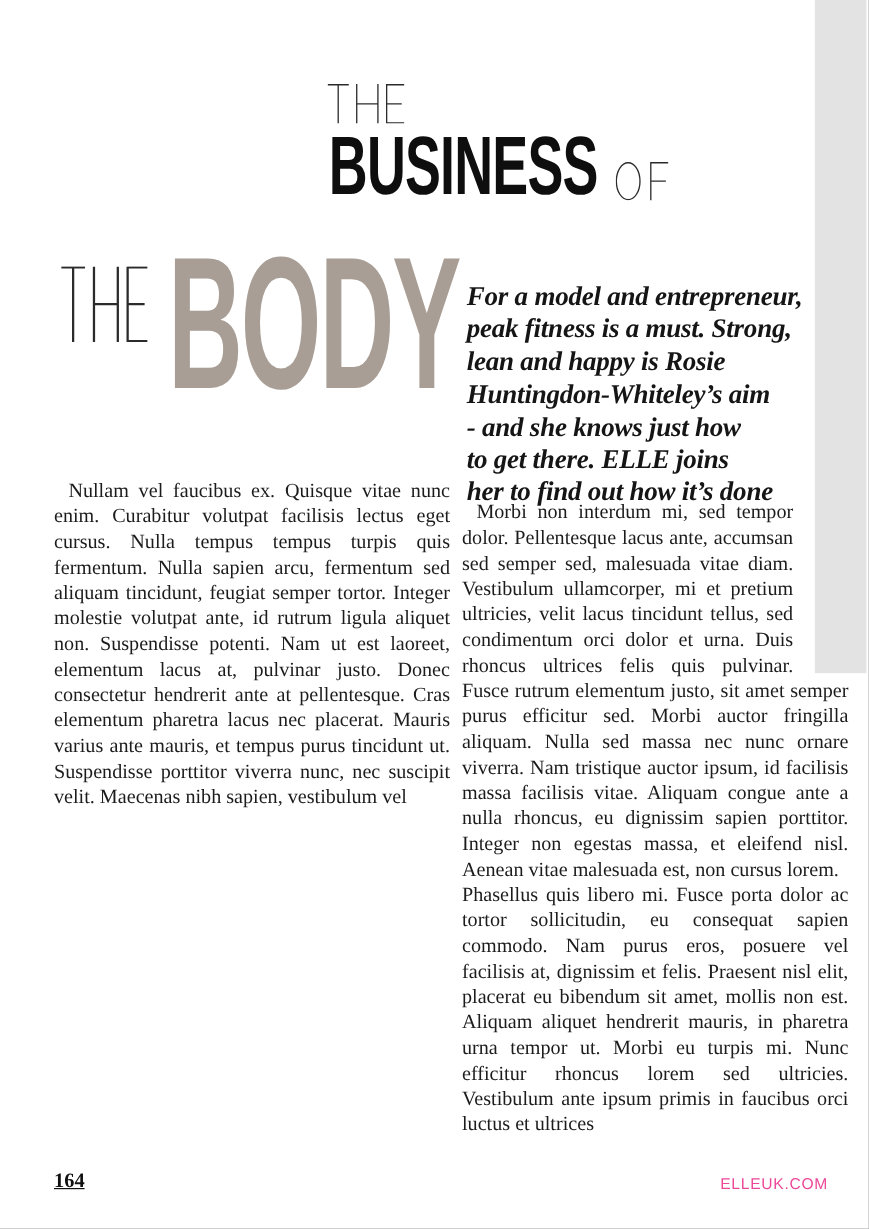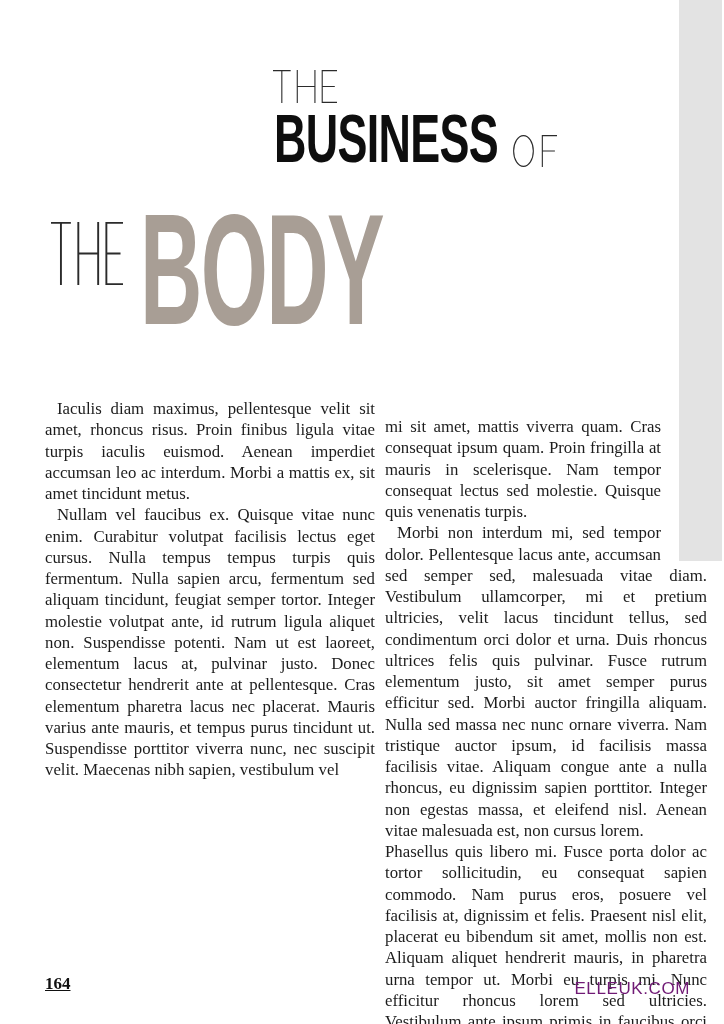--- a/index.html
+++ b/index.html
@@ -46,22 +46,22 @@
   .col p.no-indent{text-indent:0;}
   .lead-in{font-weight:700;}
   .bar-notch{float:right;width:46px;height:145px;}
   
   .folio{
     position:absolute;left:45px;top:974px;
     font-family:"Liberation Serif",serif;font-weight:700;font-size:17px;color:#111;text-decoration:underline;
   }
   .site-url{
     position:absolute;right:34px;top:979px;
-    font-family:"Liberation Sans",sans-serif;font-size:17px;
-    letter-spacing:0.6px;color:#701a75;
+    font-family:"Liberation Sans",sans-serif;font-size:13px;
+    letter-spacing:0.6px;color:#ec4899;
   }
   .skeleton{stroke:#2b2b2b;fill:none;}
 </style>
 </head>
 <body>
 
 <div class="page">
 
   <div class="sidebar-strip" style="background: rgb(227, 227, 227);"></div>
 
@@ -85,32 +85,37 @@
   <svg class="the-big" viewBox="0 0 58 32" preserveAspectRatio="none" aria-label="THE">
     <g class="skeleton" stroke-width="1.9">
       <path d="M8 0.4 V32 M0 0.4 H16" vector-effect="non-scaling-stroke"></path>
       <path d="M22 0 V32 M38 0 V32 M22 16 H38" vector-effect="non-scaling-stroke"></path>
       <path d="M44.6 0 V32 M44.6 0.4 H58 M44.6 16 H56 M44.6 31.6 H58" vector-effect="non-scaling-stroke"></path>
     </g>
   </svg>
 
   <div class="headline-body" style="color: rgb(168, 158, 149);">BODY</div>
 
+  <div class="standfirst">For a model and entrepreneur,
+peak fitness is a must. Strong,
+lean and happy is Rosie
+Huntingdon-Whiteley’s aim
+- and she knows just how
+to get there. ELLE joins
+her to find out how it’s done</div>
 
   <div class="col col-left">
     <div>
-        <p>Iaculis diam maximus, pellentesque velit sit amet, rhoncus risus. Proin finibus ligula vitae turpis iaculis euismod. Aenean imperdiet accumsan leo ac interdum. Morbi a mattis ex, sit amet tincidunt metus.</p>
         <p>Nullam vel faucibus ex. Quisque vitae nunc enim. Curabitur volutpat facilisis lectus eget cursus. Nulla tempus tempus turpis quis fermentum. Nulla sapien arcu, fermentum sed aliquam tincidunt, feugiat semper tortor. Integer molestie volutpat ante, id rutrum ligula aliquet non. Suspendisse potenti. Nam ut est laoreet, elementum lacus at, pulvinar justo. Donec consectetur hendrerit ante at pellentesque. Cras elementum pharetra lacus nec placerat. Mauris varius ante mauris, et tempus purus tincidunt ut. Suspendisse porttitor viverra nunc, nec suscipit velit. Maecenas nibh sapien, vestibulum vel</p>
       </div>
   </div>
 
   <div class="col col-right">
     <div class="bar-notch"></div>
     <div>
-        <p class="no-indent">mi sit amet, mattis viverra quam. Cras consequat ipsum quam. Proin fringilla at mauris in scelerisque. Nam tempor consequat lectus sed molestie. Quisque quis venenatis turpis.</p>
         <p>Morbi non interdum mi, sed tempor dolor. Pellentesque lacus ante, accumsan sed semper sed, malesuada vitae diam. Vestibulum ullamcorper, mi et pretium ultricies, velit lacus tincidunt tellus, sed condimentum orci dolor et urna. Duis rhoncus ultrices felis quis pulvinar. Fusce rutrum elementum justo, sit amet semper purus efficitur sed. Morbi auctor fringilla aliquam. Nulla sed massa nec nunc ornare viverra. Nam tristique auctor ipsum, id facilisis massa facilisis vitae. Aliquam congue ante a nulla rhoncus, eu dignissim sapien porttitor. Integer non egestas massa, et eleifend nisl. Aenean vitae malesuada est, non cursus lorem.</p>
         <p class="no-indent">Phasellus quis libero mi. Fusce porta dolor ac tortor sollicitudin, eu consequat sapien commodo. Nam purus eros, posuere vel facilisis at, dignissim et felis. Praesent nisl elit, placerat eu bibendum sit amet, mollis non est. Aliquam aliquet hendrerit mauris, in pharetra urna tempor ut. Morbi eu turpis mi. Nunc efficitur rhoncus lorem sed ultricies. Vestibulum ante ipsum primis in faucibus orci luctus et ultrices</p>
       </div>
   </div>
 
   <div class="folio">164</div>
   <div class="site-url">ELLEUK.COM</div>
 
 </div>
 

